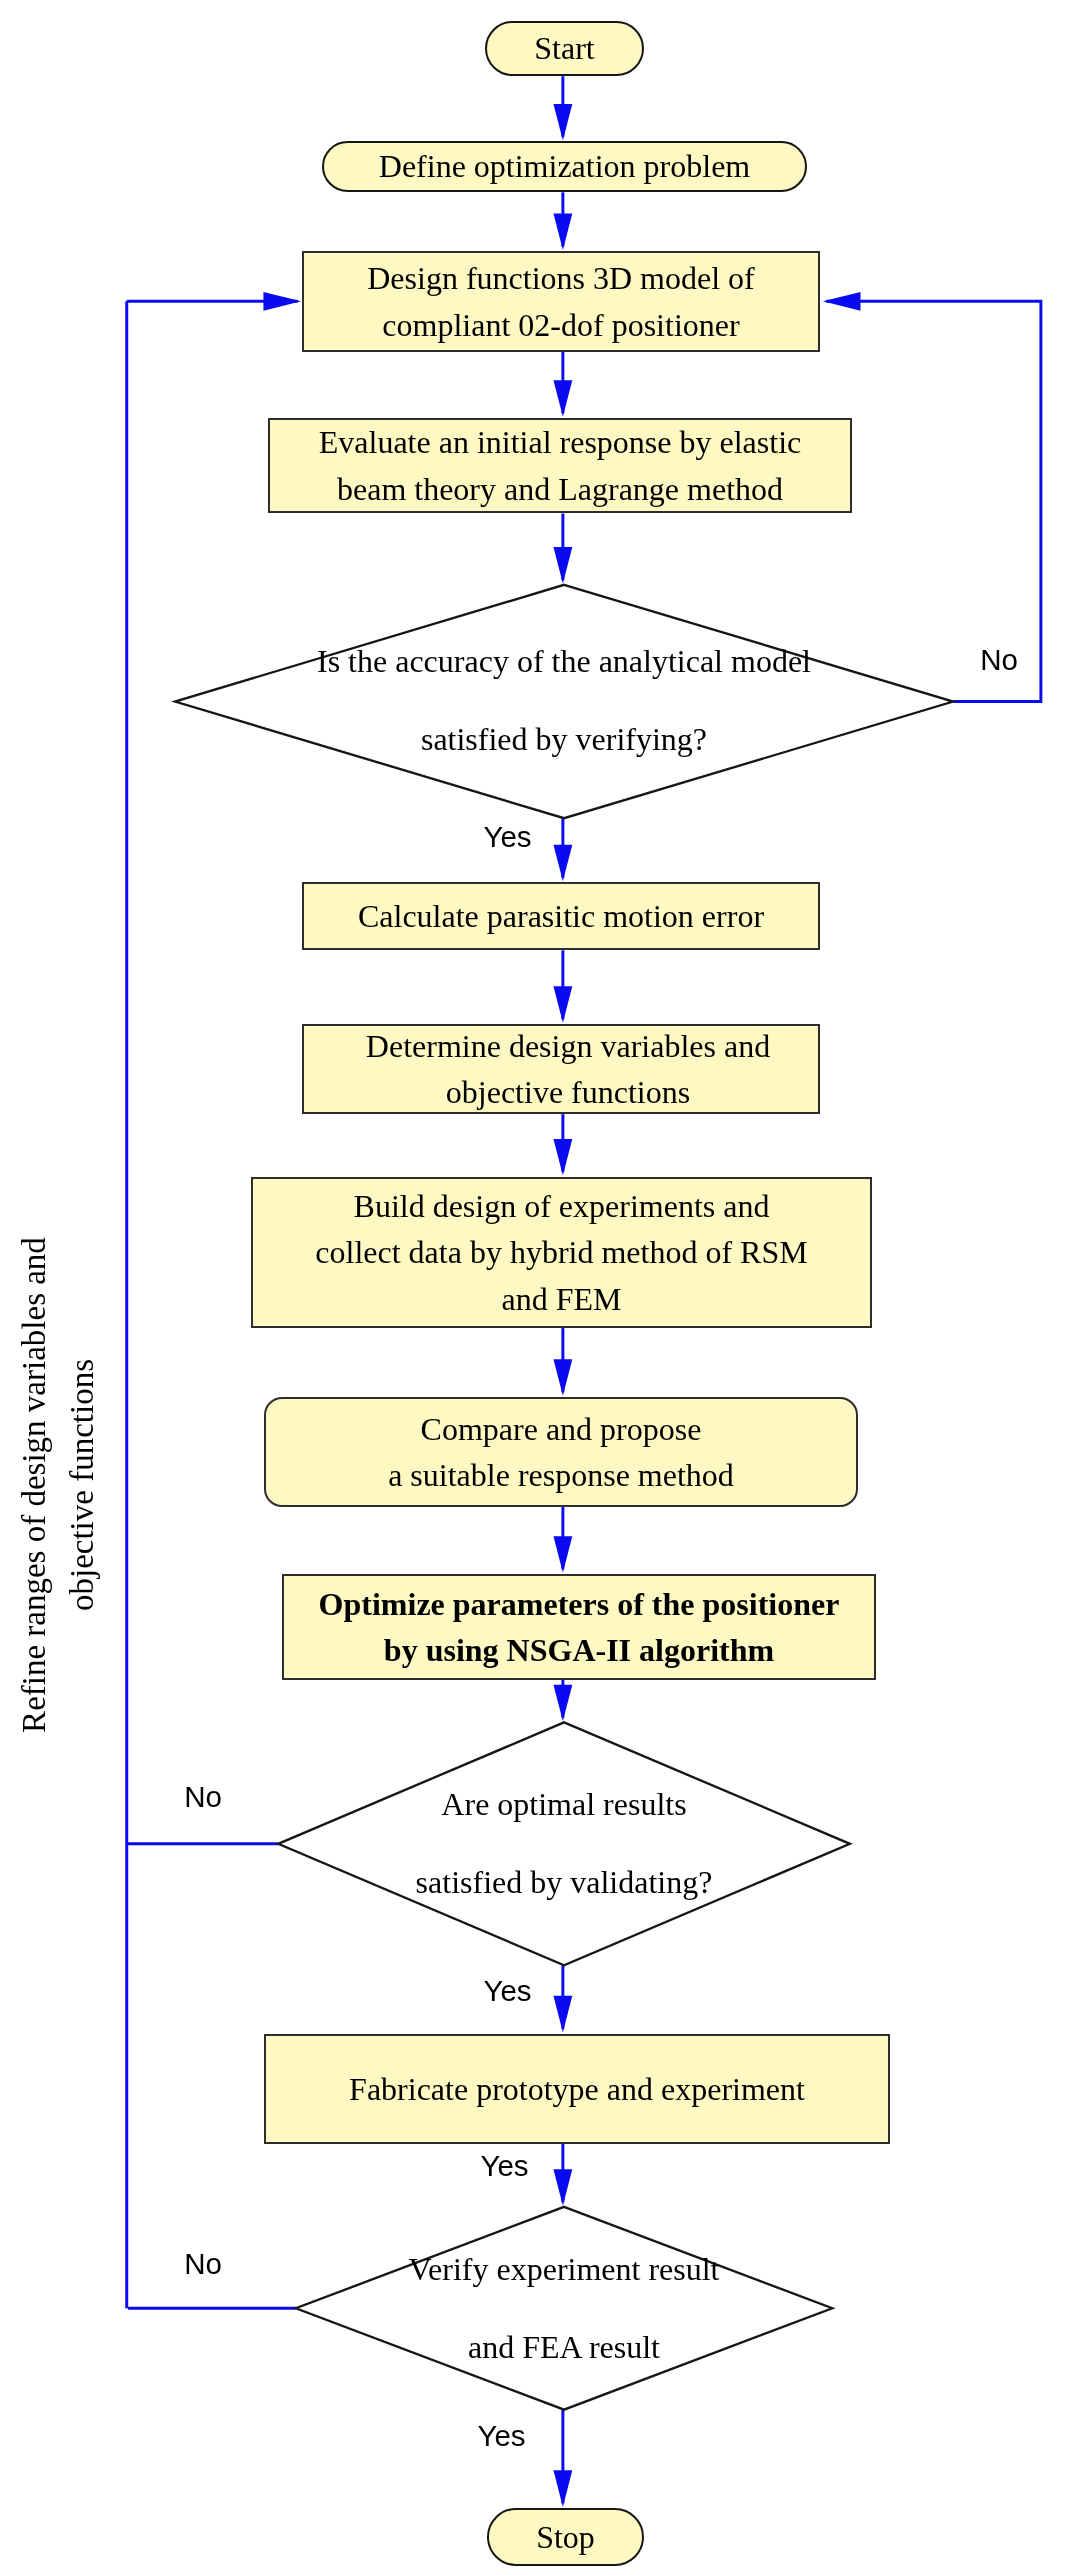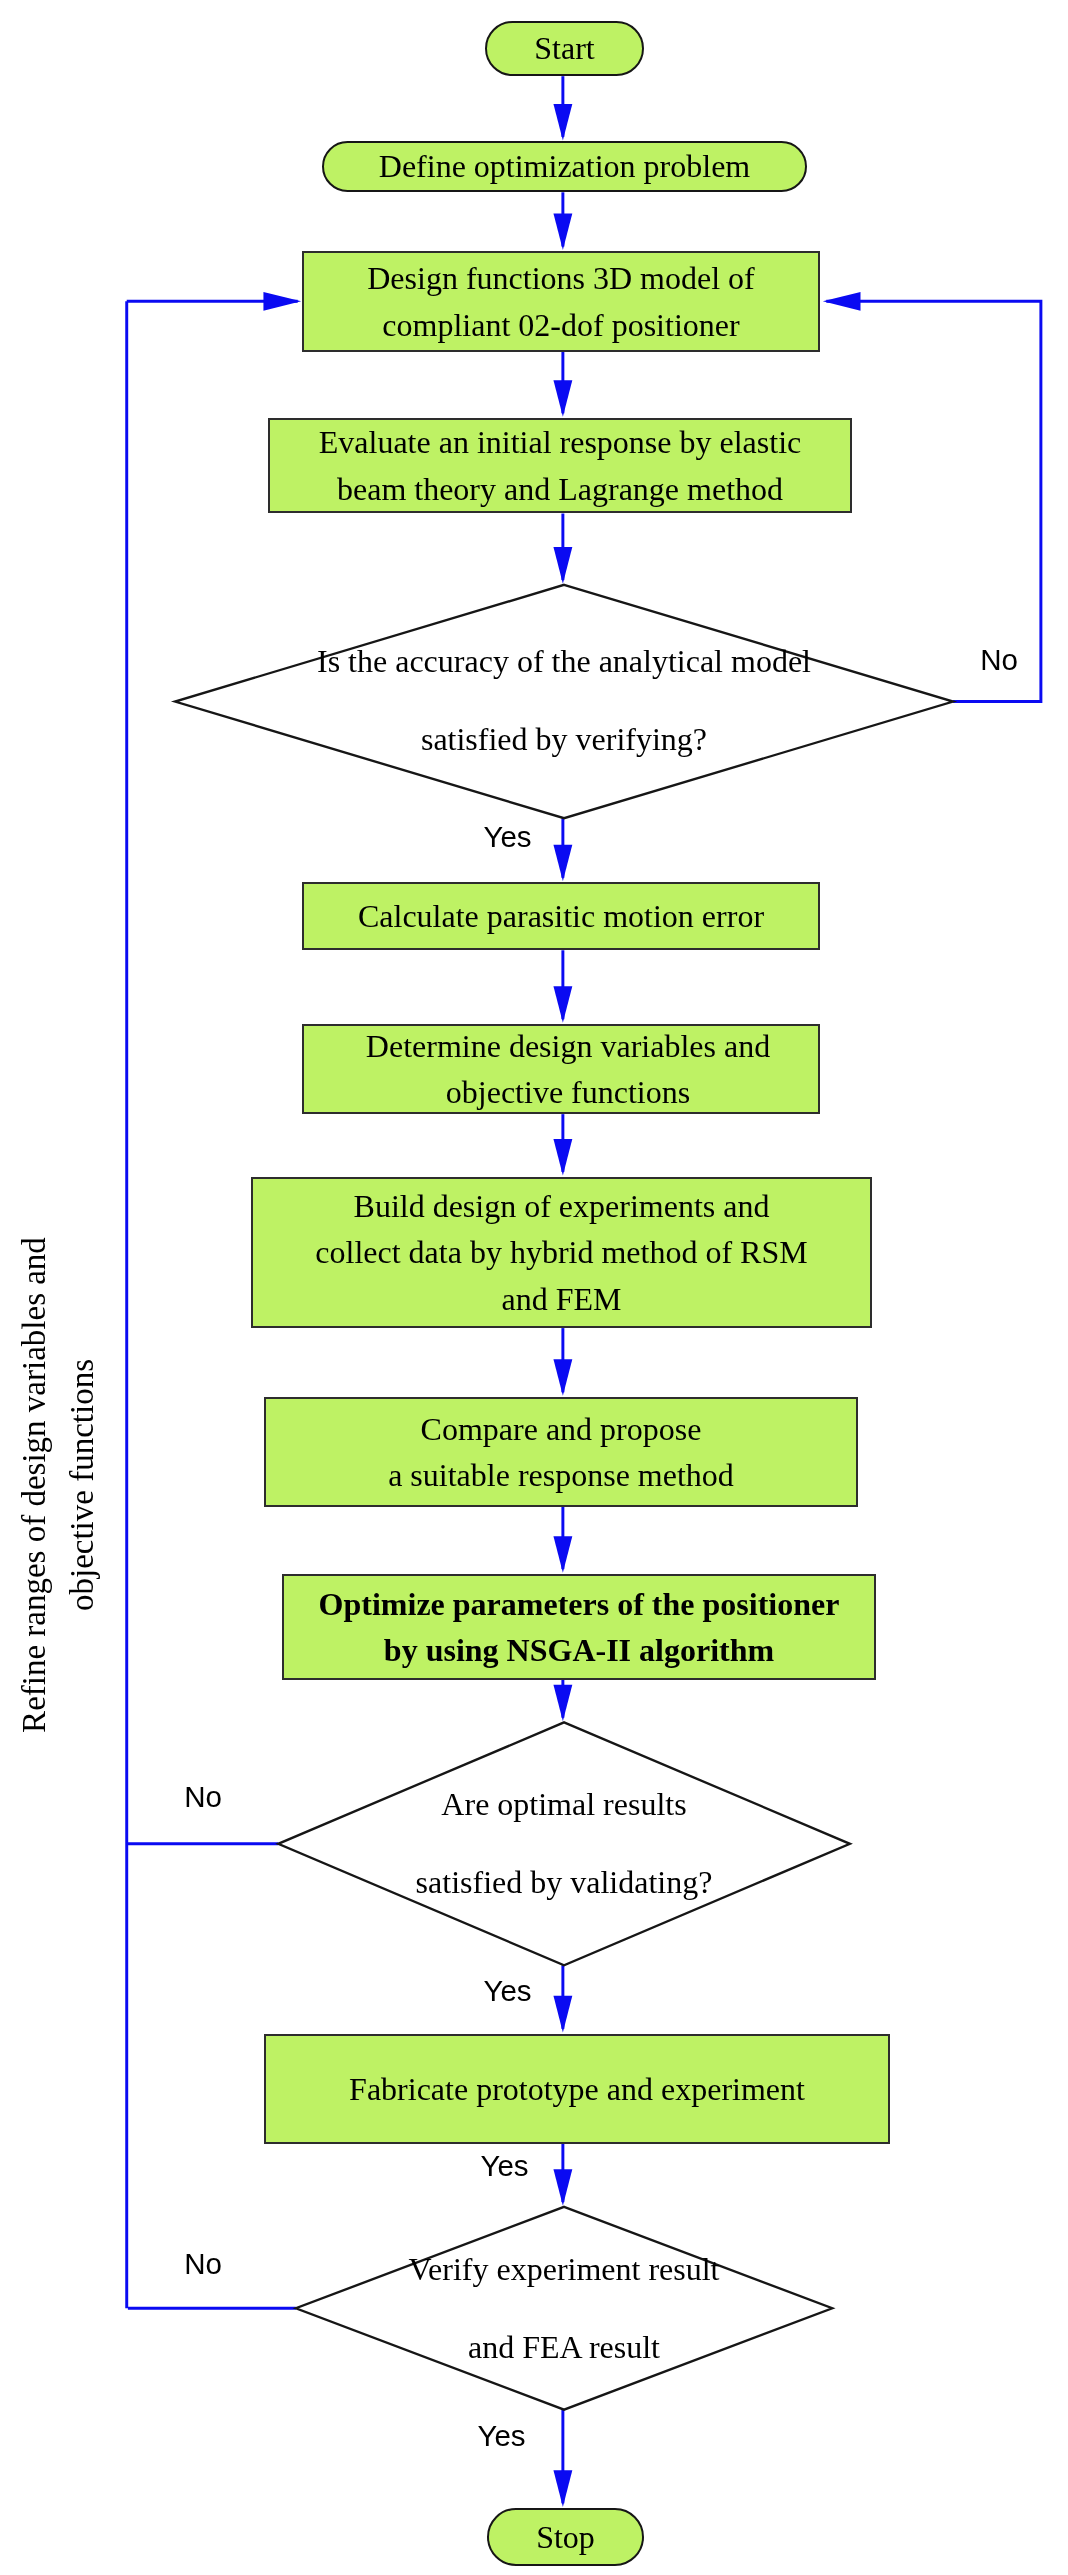--- a/index.html
+++ b/index.html
@@ -17,21 +17,21 @@
     font-family:"Liberation Serif","DejaVu Serif",serif;
     color:var(--text);
   }
   .connectors{position:absolute;left:0;top:0;z-index:1;}
   .connectors line,.connectors polyline{stroke-width:5;fill:none;}
   .connectors polygon.head{stroke:none;}
   .connectors polygon.decision{fill:#ffffff;stroke-width:4;}
   .node{
     position:absolute;z-index:2;box-sizing:border-box;
     display:flex;flex-direction:column;align-items:center;justify-content:center;
-    text-align:center;background:#bef264;
+    text-align:center;background:#fef9c3;
     font-size:32px;line-height:1.45;letter-spacing:0px;
   }
   .rect{border:2.9px solid var(--box-border);}
   .stadium{border:2.4px solid var(--shape-border);border-radius:35px;}
   .diamond-label{
     position:absolute;z-index:2;display:flex;flex-direction:column;
     align-items:center;justify-content:center;text-align:center;
     font-size:32px;line-height:1.55;background:transparent;gap:28px;
   }
   .node span,.diamond-label span{display:block;}
@@ -140,21 +140,21 @@
     <span>Determine design variables and</span>
     <span>objective functions</span>
   </div>
 
   <div class="node rect" style="left:251px;top:1177px;width:621px;height:151px;">
     <span>Build design of experiments and</span>
     <span>collect data by hybrid method of RSM</span>
     <span>and FEM</span>
   </div>
 
-  <div class="node rect" style="left:264px;top:1397px;width:594px;height:110px;">
+  <div class="node rect" style="left:264px;top:1397px;width:594px;height:110px;border-radius:18px;">
     <span>Compare and propose</span>
     <span>a suitable response method</span>
   </div>
 
   <div class="node rect" style="left:282px;top:1574px;width:594px;height:106px;font-weight:bold;">
     <span>Optimize parameters of the positioner</span>
     <span>by using NSGA-II algorithm</span>
   </div>
 
   <div class="diamond-label" style="left:278px;top:1740px;width:572px;height:207px;">

